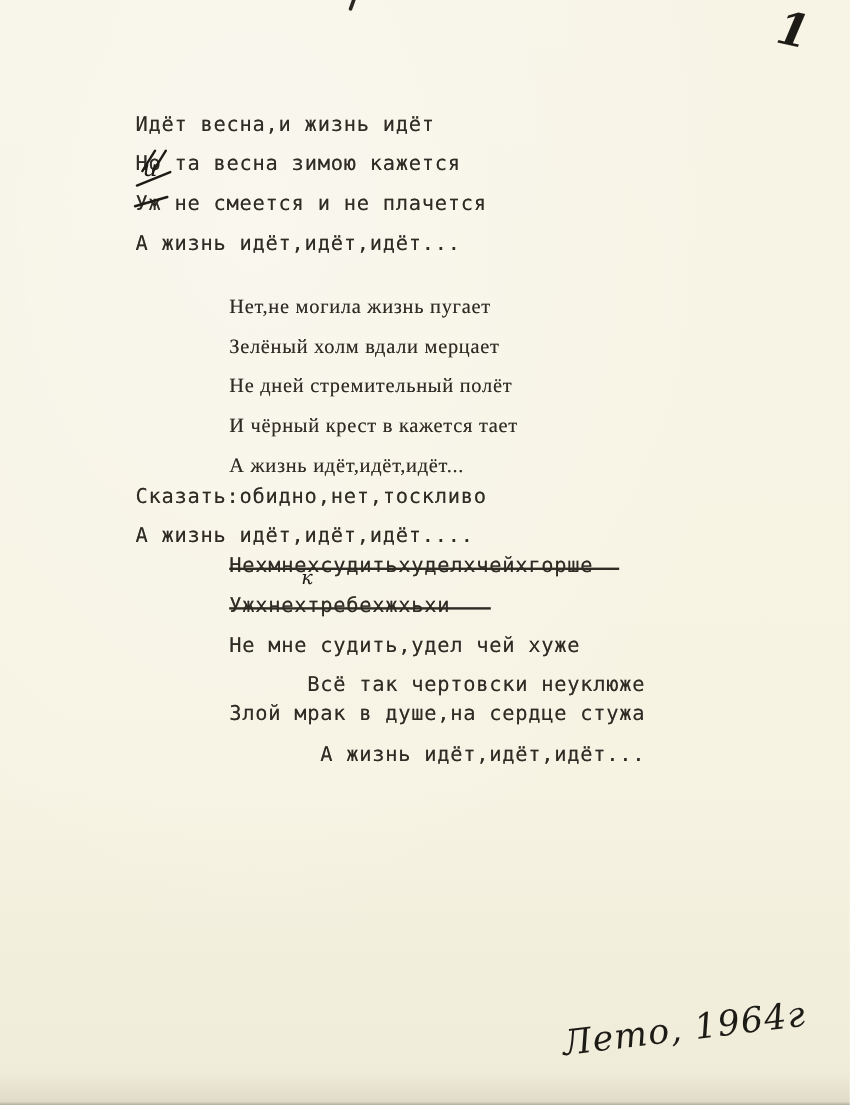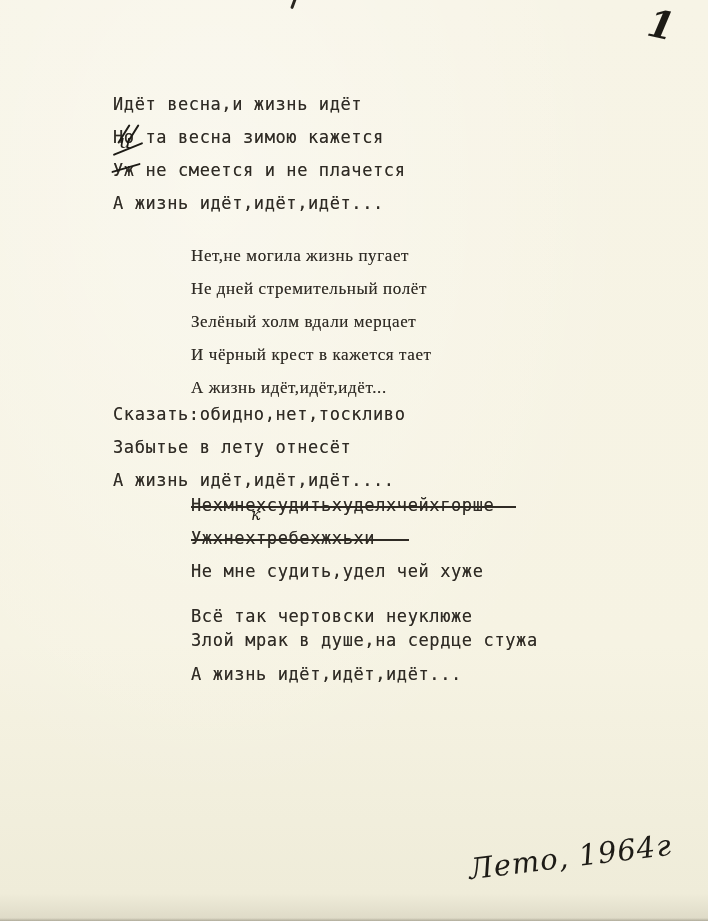--- a/index.html
+++ b/index.html
@@ -22,21 +22,21 @@
     color: #2f2b25;
     letter-spacing: 0.6px;
     text-shadow: 0 0 0.5px rgba(47,43,37,0.55);
     white-space: nowrap;
   }
   .stanza { }
   .indent { margin-left: 78px; }
   .s2 { margin-top: 19px; font-family: Liberation Serif, serif; }
   .s3 { margin-top: -6px; }
   .s4 { margin-top: -8px; }
-  .s5 { margin-top: 16px; }
+  .s5 { margin-top: 4px; text-align: right; }
   .tight { line-height: 24px; }
   .last-line { margin-top: 6px; }
   
   .typed-strike {
     display: inline-block;
     background-image: linear-gradient(#2f2b25, #2f2b25);
     background-size: 100% 2.4px;
     background-position: 0 55%;
     background-repeat: no-repeat;
     padding-right: 22px;
@@ -104,29 +104,28 @@
 
   <div class="stanza s1">
     <div>Идёт весна,и жизнь идёт</div>
     <div><span class="hand-struck"><span>Но</span><span class="pen no-pen1"></span><span class="pen no-pen2"></span></span><span> та весна зимою кажется</span></div>
     <div><span class="hand-struck"><span class="hand insert-i">и</span><span class="insert-i-swash"></span><span>Уж</span><span class="pen uzh-pen1"></span></span><span> не смеется и не плачется</span></div>
     <div>А жизнь идёт,идёт,идёт...</div>
   </div>
 
   <div class="stanza s2 indent">
     <div>Нет,не могила жизнь пугает</div>
+    <div>Зелёный холм вдали мерцает</div>
     <div>Не дней стремительный полёт</div>
-    <div>Зелёный холм вдали мерцает</div>
     <div>И чёрный крест в кажется тает</div>
     <div>А жизнь идёт,идёт,идёт...</div>
   </div>
 
   <div class="stanza s3">
     <div>Сказать:обидно,нет,тоскливо</div>
-    <div>Забытье в лету отнесёт</div>
     <div>А жизнь идёт,идёт,идёт....</div>
   </div>
 
   <div class="stanza s4 indent">
     <div><span class="typed-strike">Нехмнехсудитьхуделхчейхгорше</span></div>
     <div class="rel"><span class="hand insert-k">к</span><span class="typed-strike strike2">Ужхнехтребехжхьхи</span></div>
     <div>Не мне судить,удел чей хуже</div>
   </div>
 
   <div class="stanza s5 indent">

